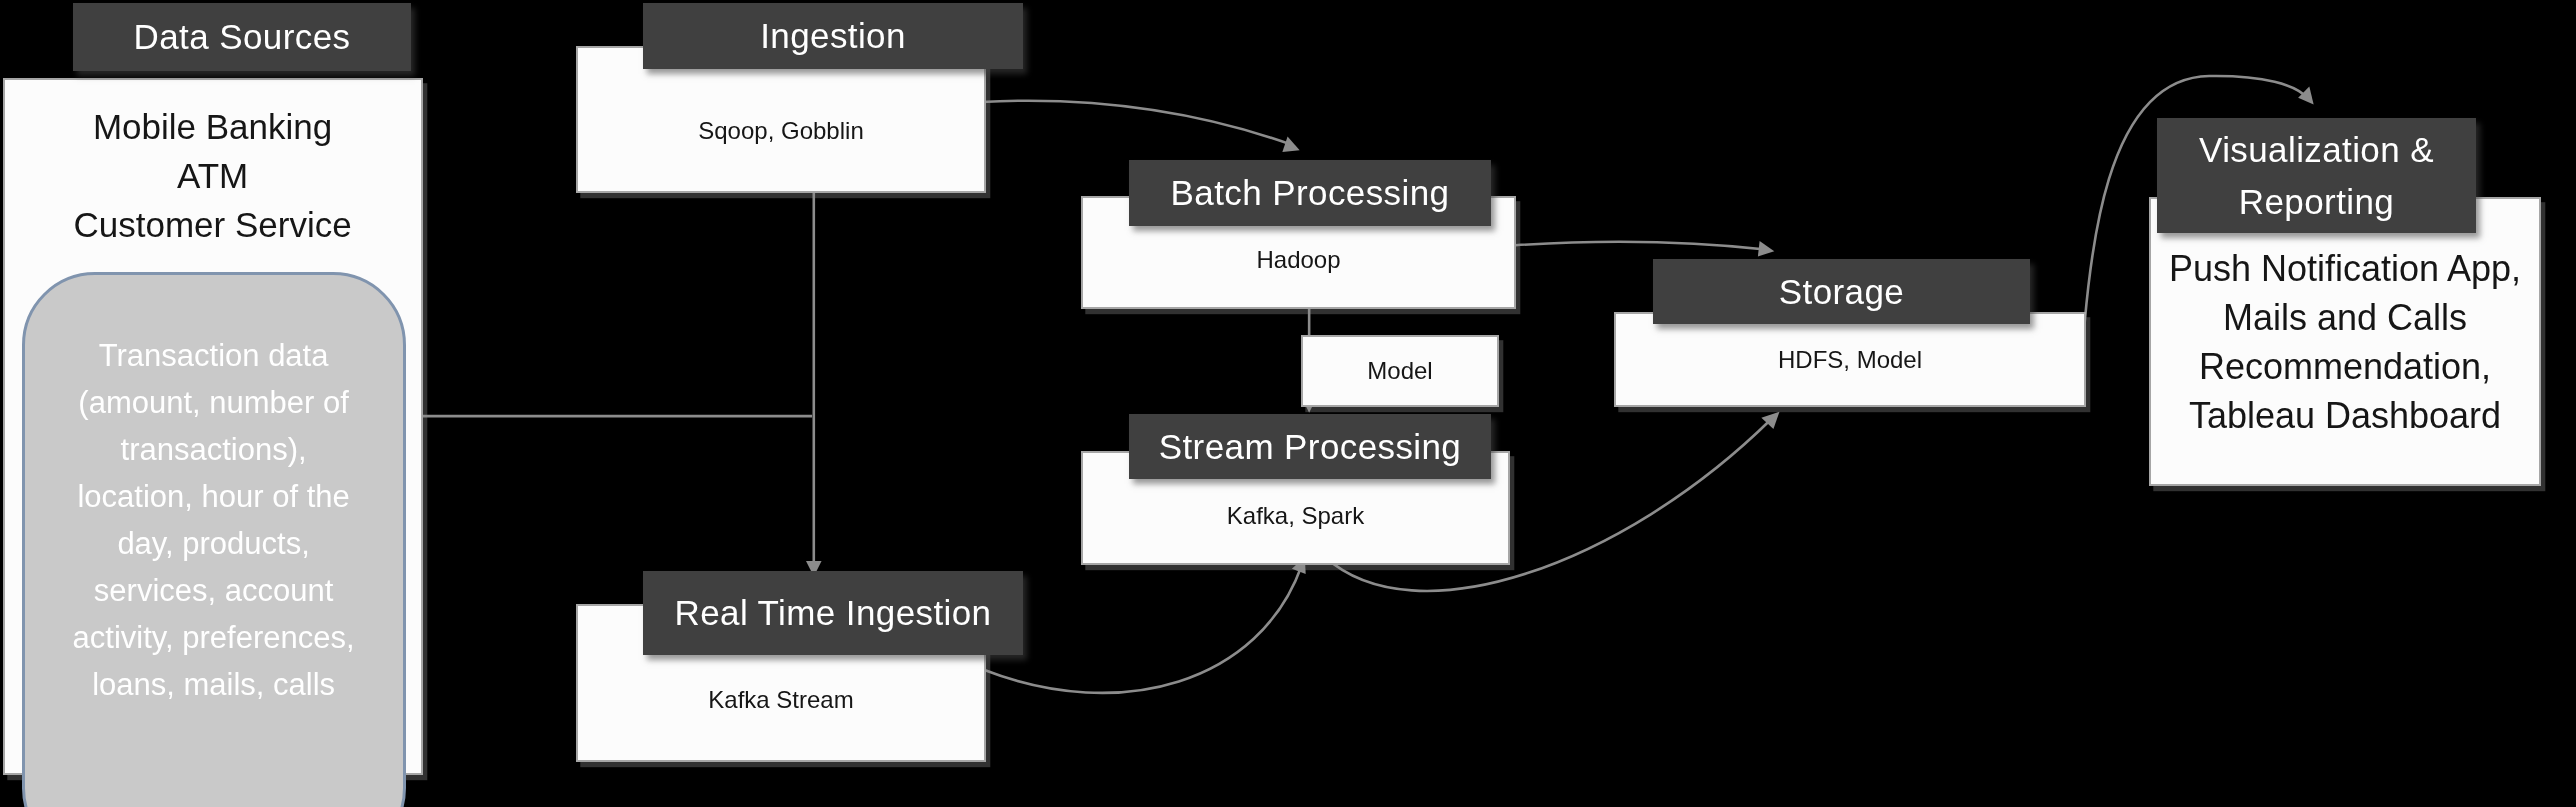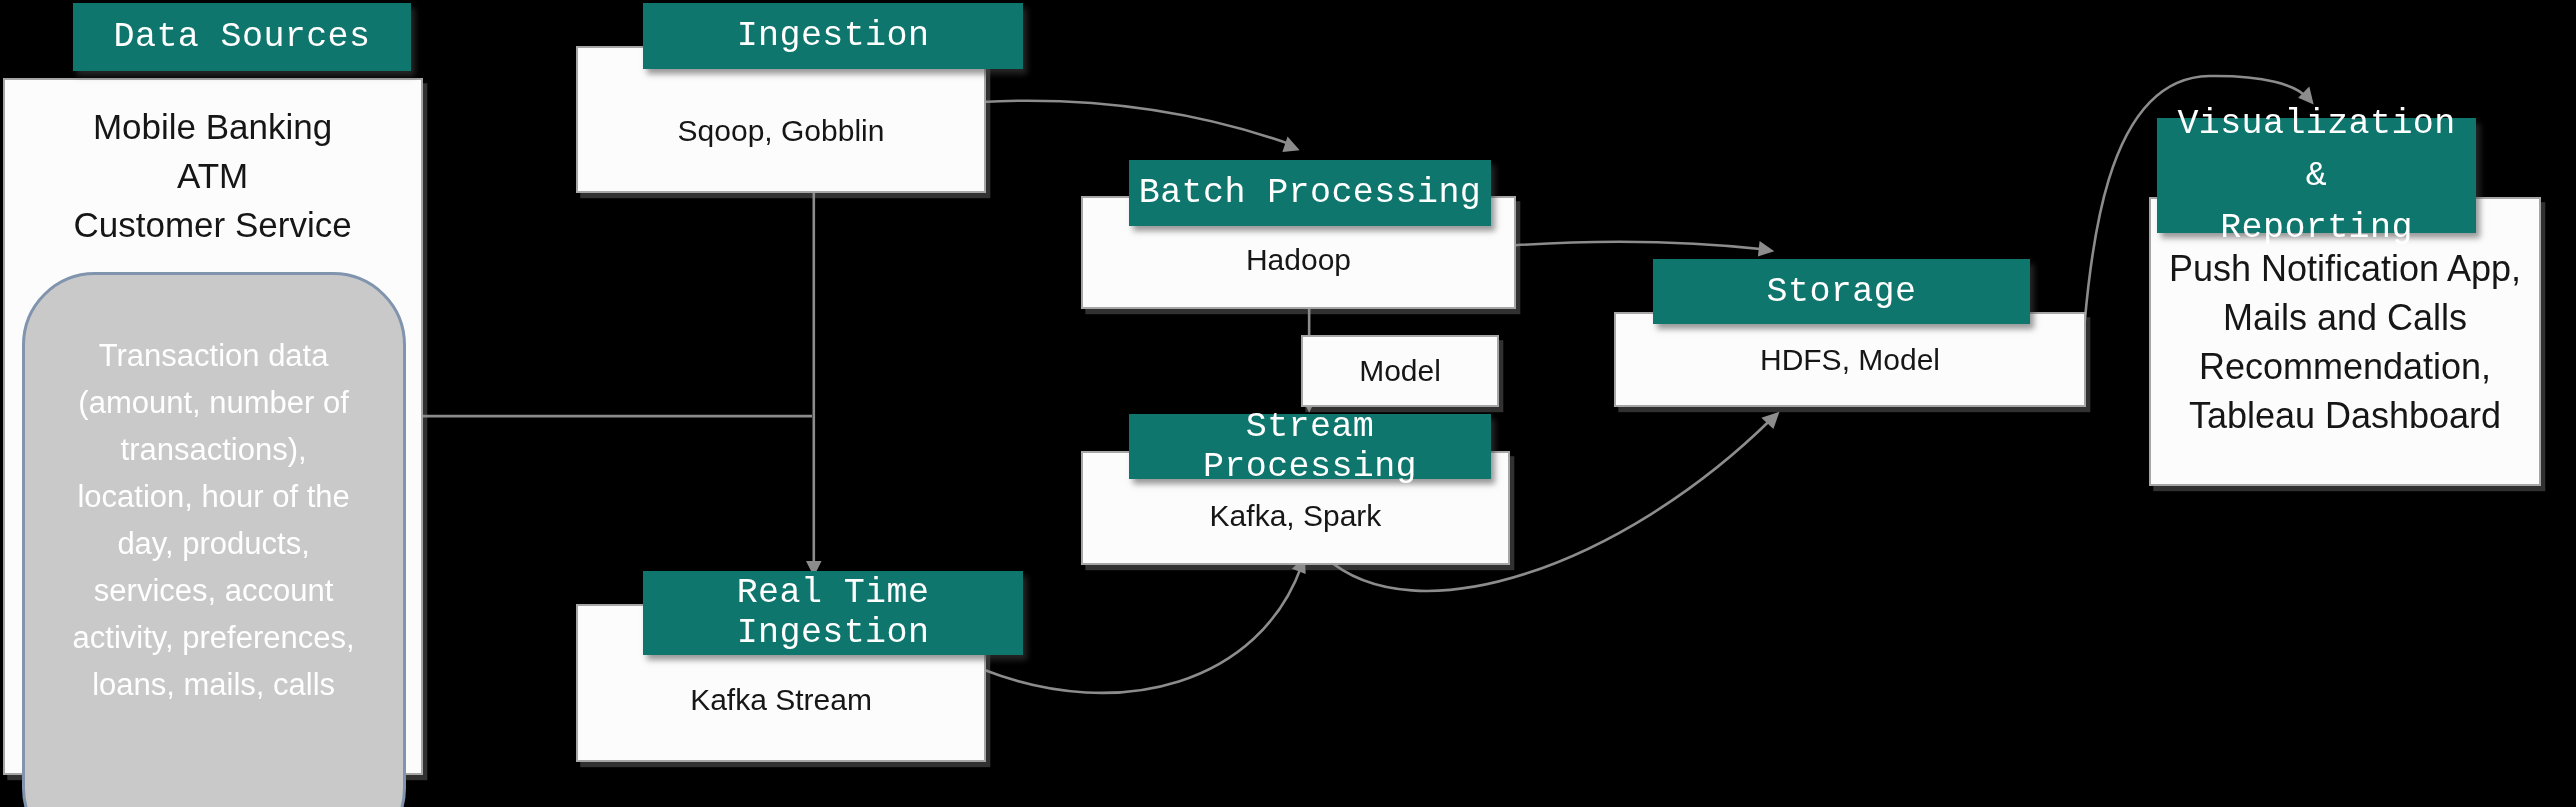--- a/index.html
+++ b/index.html
@@ -1,24 +1,24 @@
 <!DOCTYPE html>
 <html style="font-size:14px"><head>
 <meta charset="utf-8">
 <style>
   html,body{margin:0;padding:0;background:#000;}
   #stage{position:relative;width:2576px;height:808px;background:#000;overflow:hidden;
          font-family:"Liberation Sans","DejaVu Sans",sans-serif;}
   svg.wires{position:absolute;left:0;top:0;width:2576px;height:808px;}
-  .hdr{position:absolute;background:#0f766e;color:#fff;display:flex;align-items:center;
+  .hdr{position:absolute;background:#404040;color:#fff;display:flex;align-items:center;
        justify-content:center;text-align:center;font-size:35px;letter-spacing:0.4px;
-       box-shadow:4.3px 5.2px 6px rgba(70,70,70,.55);z-index:3;font-family:Liberation Mono, monospace;}
+       box-shadow:4.3px 5.2px 6px rgba(70,70,70,.55);z-index:3;}
   .box{position:absolute;background:#fcfcfc;border:2.6px solid #a6a6a6;color:#161616;
        display:flex;flex-direction:column;align-items:center;justify-content:center;
-       text-align:center;font-size:30px;box-shadow:4.3px 5.2px 0 rgba(140,140,140,.35);z-index:2;}
+       text-align:center;font-size:24px;box-shadow:4.3px 5.2px 0 rgba(140,140,140,.35);z-index:2;}
   .box .bodytxt{white-space:pre;}
   #ds-box{left:2.6px;top:78px;width:416px;height:671px;justify-content:flex-start;
           padding-top:22.4px;font-size:35px;line-height:49px;}
   #ds-hdr{left:73px;top:2.6px;width:338px;height:68px;}
   #tx-box{left:21.6px;top:272px;width:378px;height:526px;background:#c9c9c9;
           border:3.5px solid #8094ae;border-radius:73px;color:#fff;
           justify-content:flex-start;padding-top:57px;font-size:31px;line-height:47px;
           box-shadow:none;z-index:4;}
   #ing-hdr{left:643px;top:2.6px;width:380px;height:66px;}
   #ing-box{left:576px;top:46px;width:406px;height:120px;padding-top:23px;}

